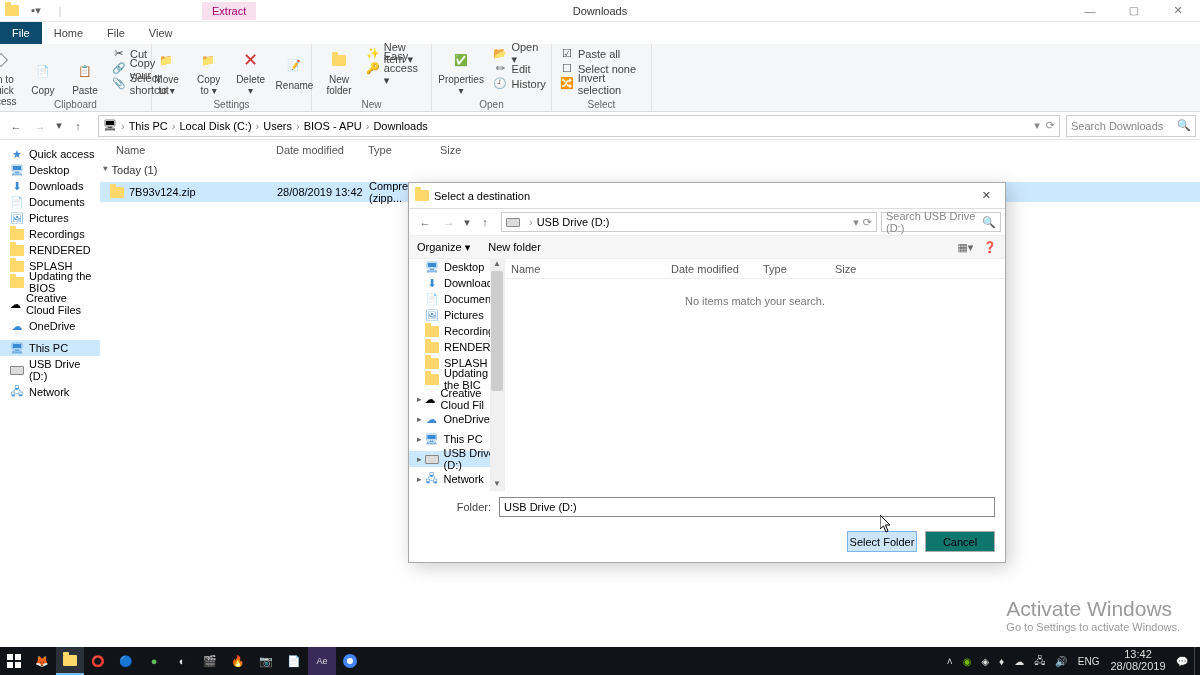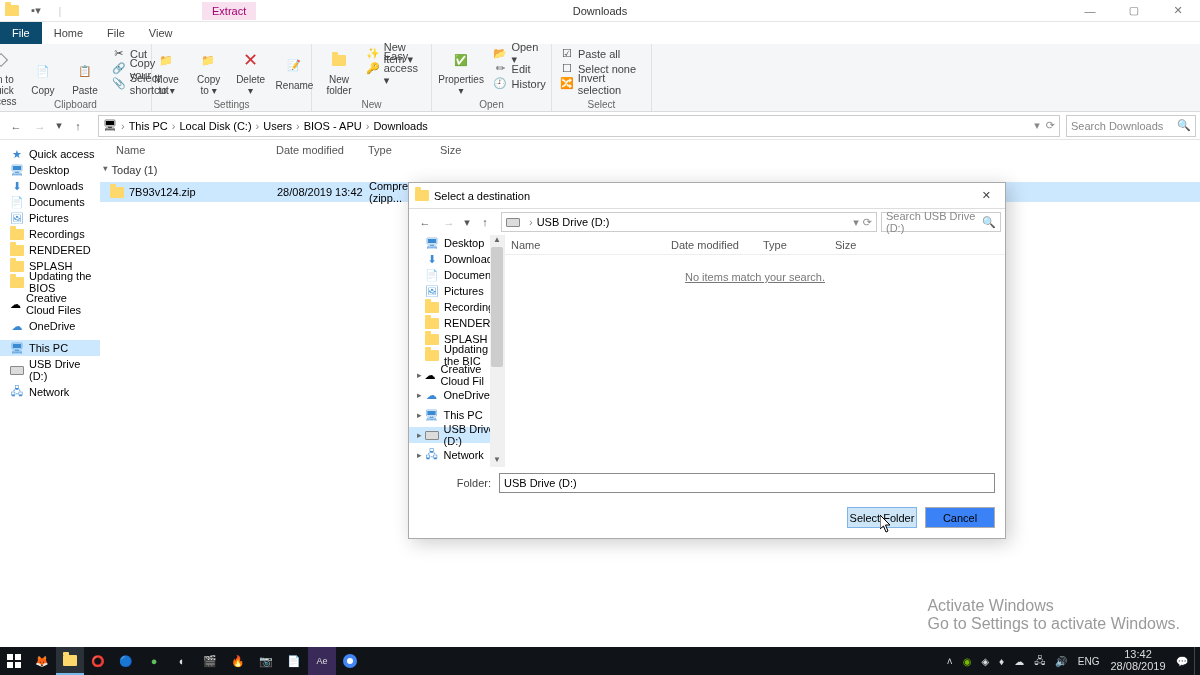--- a/index.html
+++ b/index.html
@@ -60,38 +60,38 @@
 .dlg-addr { height: 26px; display: flex; align-items: center; padding: 0 4px; }
 .dlg-crumb { flex: 1; height: 20px; border: 1px solid #ccc; display: flex; align-items: center; padding: 0 4px; margin: 0 4px; }
 .dlg-search { width: 120px; height: 20px; border: 1px solid #ccc; padding: 0 4px; color: #888; display: flex; align-items: center; justify-content: space-between; }
 .dlg-tool { height: 24px; border-top: 1px solid #eee; border-bottom: 1px solid #eee; background: #f6f6f6; display: flex; align-items: center; padding: 0 8px; }
 .dlg-body { height: 232px; display: flex; }
 .dlg-tree { width: 96px; border-right: 1px solid #eee; overflow: hidden; position: relative; }
 .dlg-tree .nav-item { padding-left: 16px; }
 .dlg-tree .nav-item.ind { padding-left: 8px; }
 .dlg-list { flex: 1; }
 .dlg-cols { height: 20px; border-bottom: 1px solid #eee; display: flex; align-items: center; color: #555; }
-.dlg-empty { text-align: center; color: #777; margin-top: 16px; text-decoration: underline; }
+.dlg-empty { text-align: center; color: #777; margin-top: 16px; }
 .dlg-folderrow { padding: 6px 10px; display: flex; align-items: center; }
 .dlg-folderlabel { width: 80px; text-align: right; padding-right: 8px; color: #444; }
 .dlg-folderinput { flex: 1; height: 20px; border: 1px solid #8a8a8a; padding: 0 4px; }
 .dlg-btnrow { padding: 8px 10px 10px; display: flex; justify-content: flex-end; gap: 8px; }
-.dlg-btn { min-width: 70px; height: 21px; border: 1px solid #adadad; background: #3b82f6; font-size: 11px; }
+.dlg-btn { min-width: 70px; height: 21px; border: 1px solid #adadad; background: #0f766e; font-size: 11px; }
 .dlg-btn.primary { background: #cde6f7; border-color: #7eb4ea; }
 .tree-scroll { position: absolute; right: 0; top: 0; bottom: 0; width: 14px; background: #f0f0f0; }
 .tree-scroll .thumb { position: absolute; left: 1px; right: 1px; top: 12px; height: 120px; background: #cdcdcd; border-radius: 2px; }
 .tree-arr { position: absolute; left: 0; right: 0; height: 12px; text-align: center; color: #666; font-size: 8px; }
 
 
 .cursor { position: absolute; top: 515px; left: 880px; width: 12px; height: 18px; pointer-events: none; }
 
 
 .watermark { position: absolute; right: 20px; bottom: 42px; color: #9a9a9a; text-align: left; }
-.watermark .l1 { font-size: 16px; }
-.watermark .l2 { font-size: 16px; }
+.watermark .l1 { font-size: 21px; }
+.watermark .l2 { font-size: 11px; }
 
 
 .taskbar { position: absolute; bottom: 0; left: 0; right: 0; height: 28px; background: #101318; display: flex; align-items: center; }
 .tb-app { width: 28px; height: 28px; display: flex; align-items: center; justify-content: center; color: #ddd; }
 .tb-app.active { border-bottom: 2px solid #76b9ed; background: #2a3138; }
 .tray { margin-left: auto; display: flex; align-items: center; color: #ddd; }
 .tray-item { padding: 0 5px; font-size: 10px; }
 .clock { text-align: center; line-height: 1.05; padding: 0 6px; font-size: 10px; }
 
 .folder { width: 14px; height: 11px; background: #ffd86b; position: relative; border-radius: 1px; }
@@ -410,20 +410,26 @@
       <span class="crumb-sep">›</span>
       <span>USB Drive (D:)</span>
       <span style="margin-left:auto;color:#888">▾</span>
       <span style="margin-left:4px;color:#888">⟳</span>
     </div>
     <div class="dlg-search">
       <span>Search USB Drive (D:)</span>
       <span>🔍</span>
     </div>
   </div>
+  <div class="dlg-tool">
+    <span>Organize ▾</span>
+    <span style="margin-left:18px">New folder</span>
+    <span style="margin-left:auto;color:#666">▦▾</span>
+    <span style="margin-left:10px;color:#1979ca">❓</span>
+  </div>
   <div class="dlg-body">
     <div class="dlg-tree">
       <div class="nav-item">
           <span class="nav-ic" style="color:#3b8bd4">🖥</span>
           <span>Desktop</span>
         </div>
       <div class="nav-item">
           <span class="nav-ic" style="color:#3b8bd4">⬇</span>
           <span>Downloads</span>
         </div>

